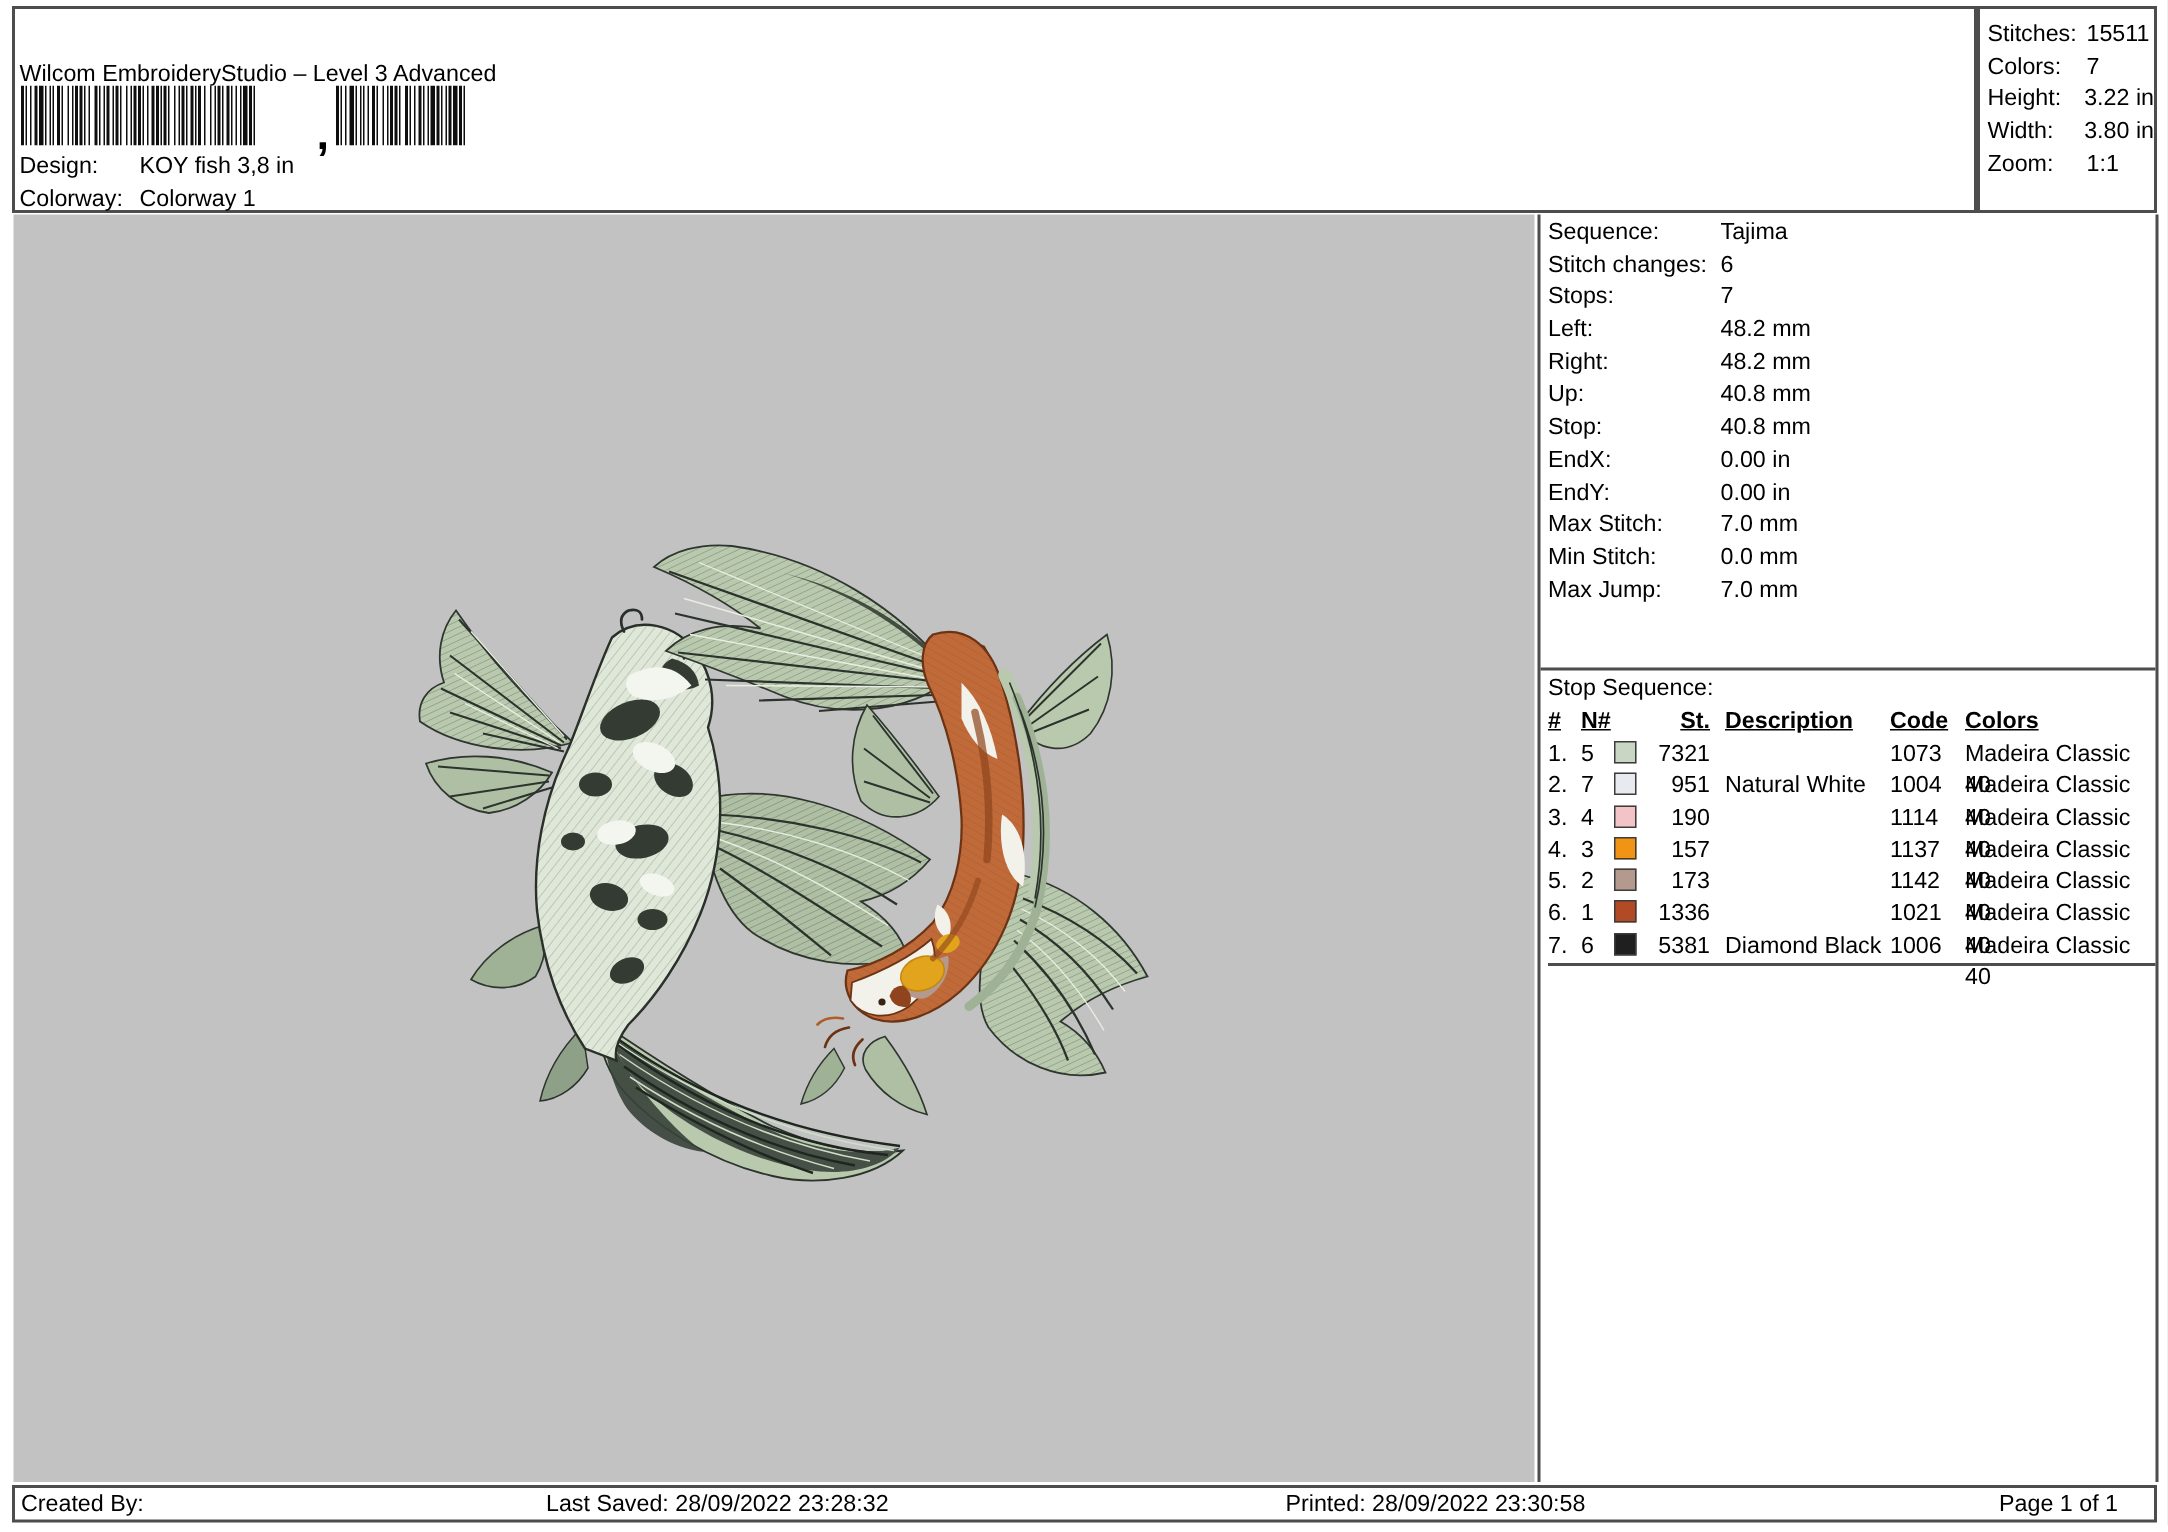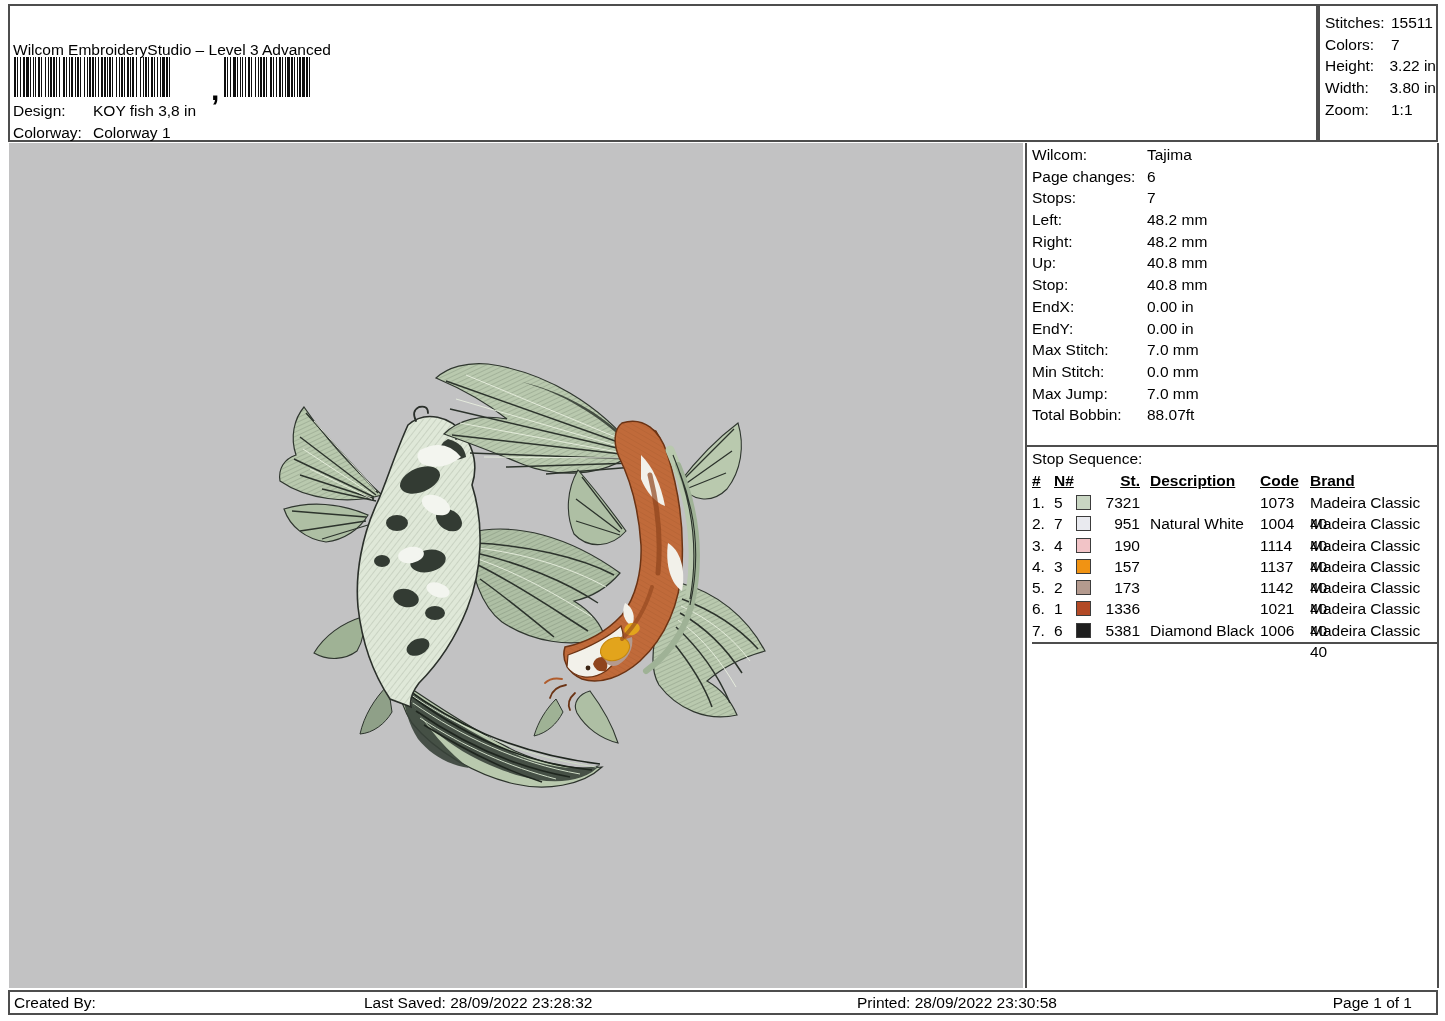--- a/index.html
+++ b/index.html
@@ -372,25 +372,25 @@
         <path d="M292,324 q-11,-2 -17,4" stroke="#b05c2c" stroke-width="1.8" fill="none" stroke-linecap="round"></path>
       </g>
     </g>
   </svg>
 </div>
 
 <div class="abs right-panel">
   <div class="machine-sec">
     <div id="machine-rows">
         <div class="kv-row">
-          <span class="kv-label">Wilcom:</span>
+          <span class="kv-label">Sequence:</span>
           <span class="kv-value">Tajima</span>
         </div>
         <div class="kv-row">
-          <span class="kv-label">Page changes:</span>
+          <span class="kv-label">Stitch changes:</span>
           <span class="kv-value">6</span>
         </div>
         <div class="kv-row">
           <span class="kv-label">Stops:</span>
           <span class="kv-value">7</span>
         </div>
         <div class="kv-row">
           <span class="kv-label">Left:</span>
           <span class="kv-value">48.2 mm</span>
         </div>
@@ -418,37 +418,33 @@
           <span class="kv-label">Max Stitch:</span>
           <span class="kv-value">7.0 mm</span>
         </div>
         <div class="kv-row">
           <span class="kv-label">Min Stitch:</span>
           <span class="kv-value">0.0 mm</span>
         </div>
         <div class="kv-row">
           <span class="kv-label">Max Jump:</span>
           <span class="kv-value">7.0 mm</span>
-        </div>
-        <div class="kv-row">
-          <span class="kv-label">Total Bobbin:</span>
-          <span class="kv-value">88.07ft</span>
         </div>
       </div>
   </div>
   <div class="stop-sec">
     <div class="stop-title">Stop Sequence:</div>
     <div class="stop-grid stop-head">
       <span class="c-num">#</span>
       <span class="c-n">N#</span>
       <span class="c-sw"></span>
       <span class="c-st">St.</span>
       <span class="c-desc">Description</span>
       <span class="c-code">Code</span>
-      <span class="c-brand">Brand</span>
+      <span class="c-brand">Colors</span>
     </div>
     <div class="stop-body-wrap">
       <div id="stop-rows">
           <div class="stop-grid stop-row">
             <span class="c-num">1.</span>
             <span class="c-n">5</span>
             <span class="c-sw"><span class="swatch" style="background: rgb(201, 214, 195);"></span></span>
             <span class="c-st">7321</span>
             <span class="c-desc"></span>
             <span class="c-code">1073</span>

